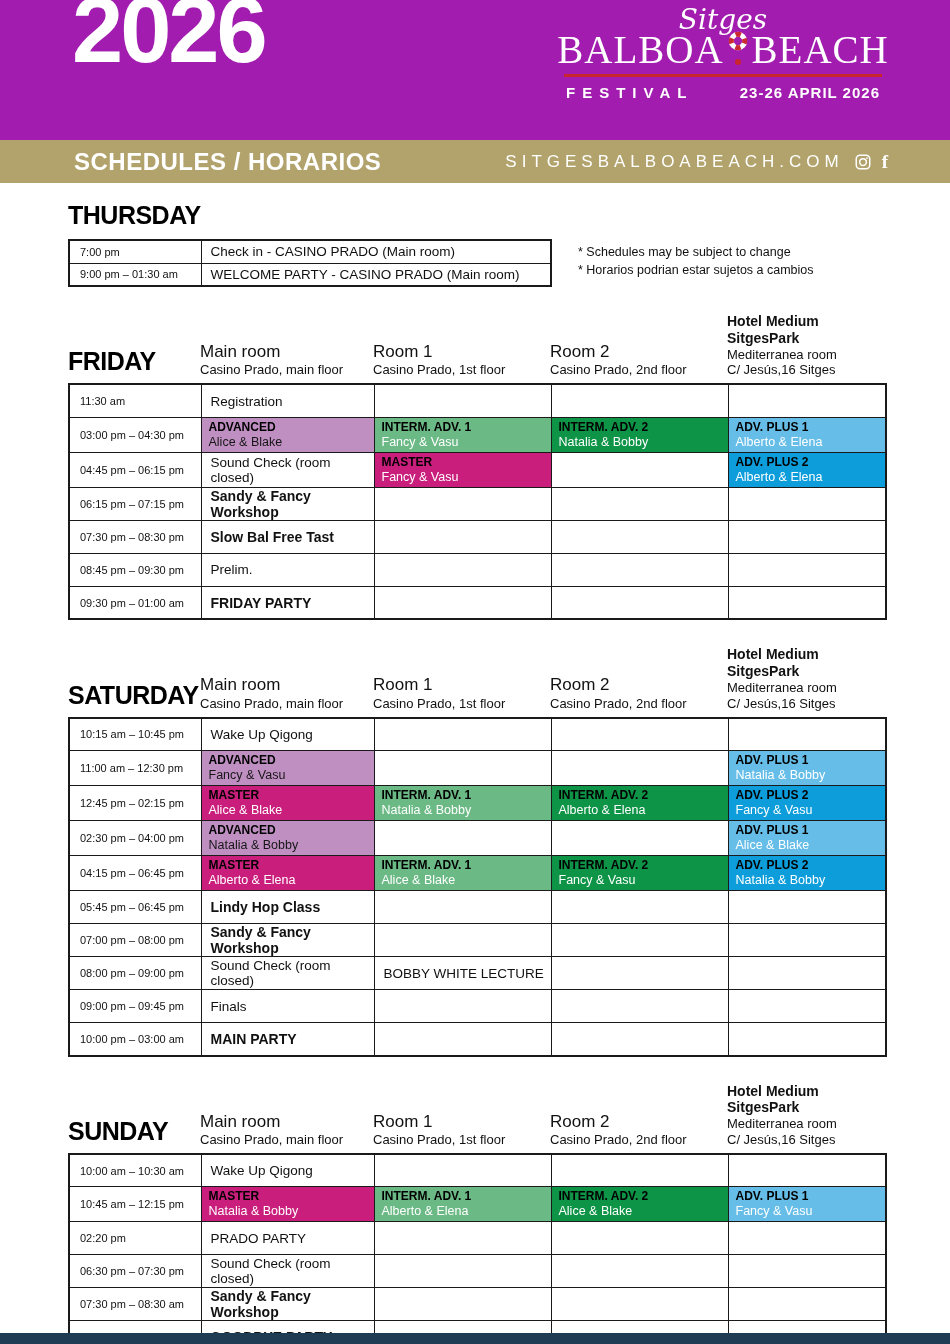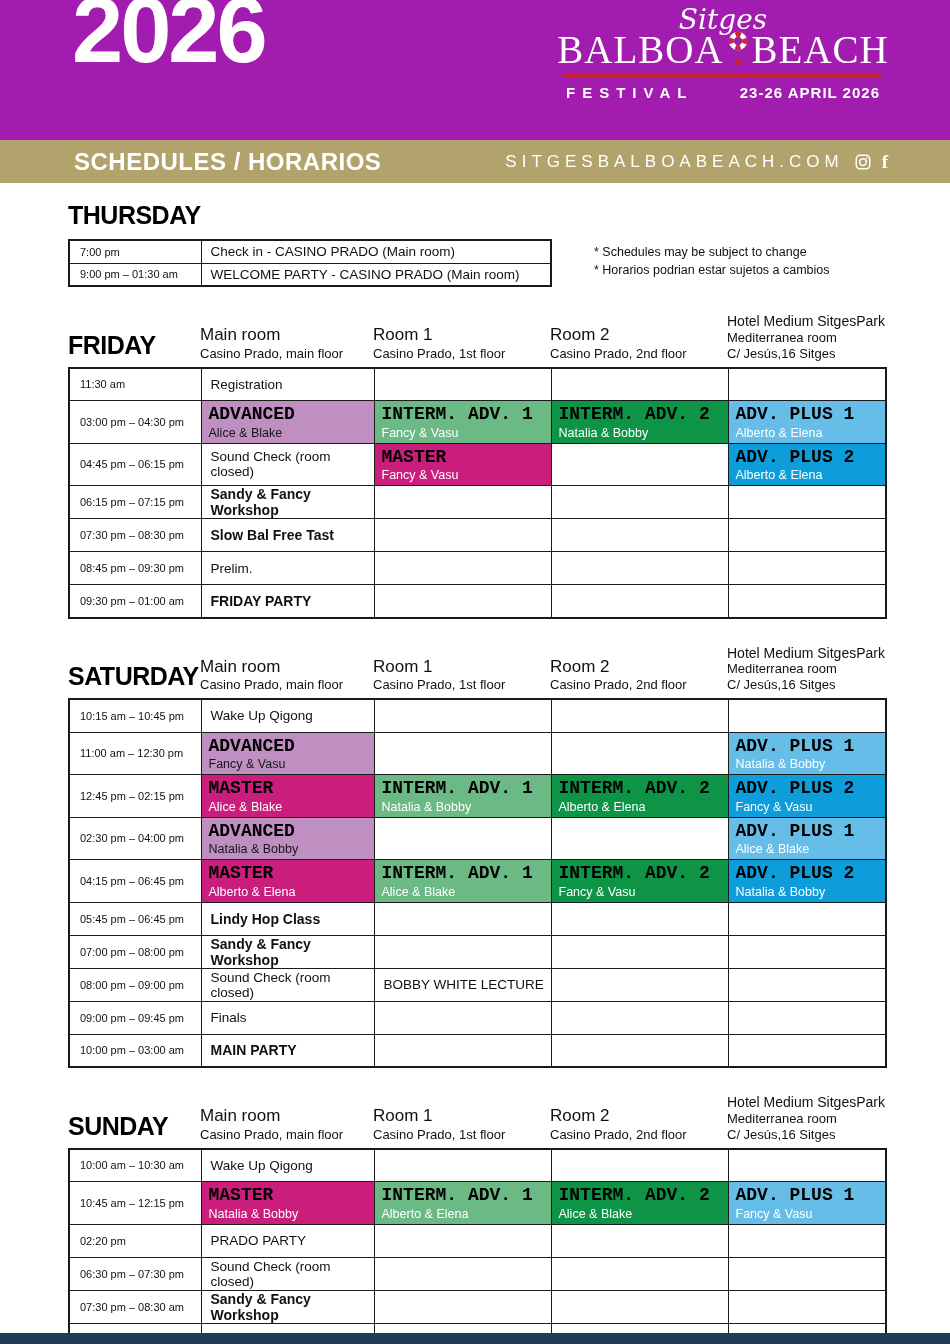--- a/index.html
+++ b/index.html
@@ -96,42 +96,42 @@
     font-size: 25px;
     font-weight: 900;
     letter-spacing: -0.5px;
     color: #000;
   }
 
   
   .thursday-wrap { display: flex; align-items: flex-start; margin-top: 9px; }
   .thu-table { border-collapse: collapse; border: 2px solid #1a1a1a; width: 482px; table-layout: fixed; }
   .thu-table td { border: 1px solid #1a1a1a; height: 23px; font-size: 13px; padding: 2px 6px 2px 10px; vertical-align: middle; }
-  .notes { margin-left: 42px; padding-top: 4px; font-size: 12.5px; line-height: 1.45; }
+  .notes { margin-left: 26px; padding-top: 4px; font-size: 12.5px; line-height: 1.45; }
 
   
   .day-section { width: 817px; margin-top: 26px; }
   .day-header {
     display: grid;
     grid-template-columns: 132px 173px 177px 177px 158px;
     align-items: end;
     padding-bottom: 5px;
   }
   .day-header .day-label { padding-bottom: 2px; }
   .col-head .col-title { font-size: 17px; line-height: 1.2; }
-  .col-head.small .col-title { font-size: 14px; font-weight: 400; }
+  .col-head.small .col-title { font-size: 14px; font-weight: 700; }
   .col-head .col-sub { font-size: 13px; line-height: 1.22; }
 
   .sched-table { border-collapse: collapse; border: 2px solid #1a1a1a; width: 817px; table-layout: fixed; }
   .sched-table td { border: 1px solid #1a1a1a; height: 33px; vertical-align: middle; padding: 0; }
   td.time-cell { font-size: 11px; padding-left: 10px; }
   td.event-cell { font-size: 13.5px; padding-left: 9px; }
   td.event-cell.bold { font-weight: 700; font-size: 14px; }
   td.class-cell { padding: 2px 2px 2px 7px; }
-  .cls-name { font-weight: 700; font-size: 18px; line-height: 1.25; color: #000; font-family: Liberation Mono, monospace; }
+  .cls-name { font-weight: 700; font-size: 12px; line-height: 1.25; color: #000; }
   .cls-teachers { font-size: 12.5px; line-height: 1.2; color: #fff; }
   .cls-teachers.dark { color: #161616; }
 
   .footer-bar {
     position: absolute; left: 0; right: 0; bottom: 0;
     height: 11px; background: #203c54;
   }
 </style>
 </head>
 <body>

